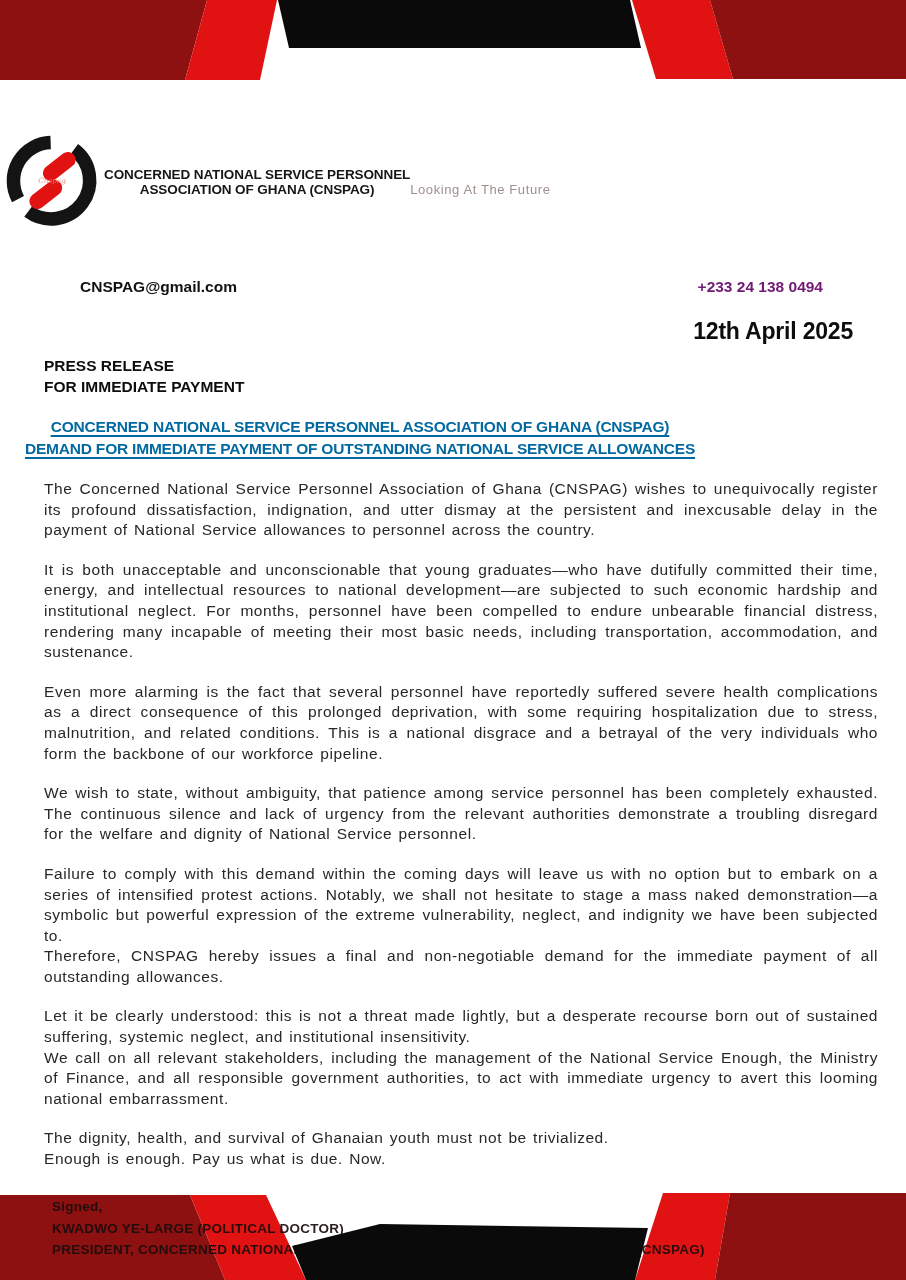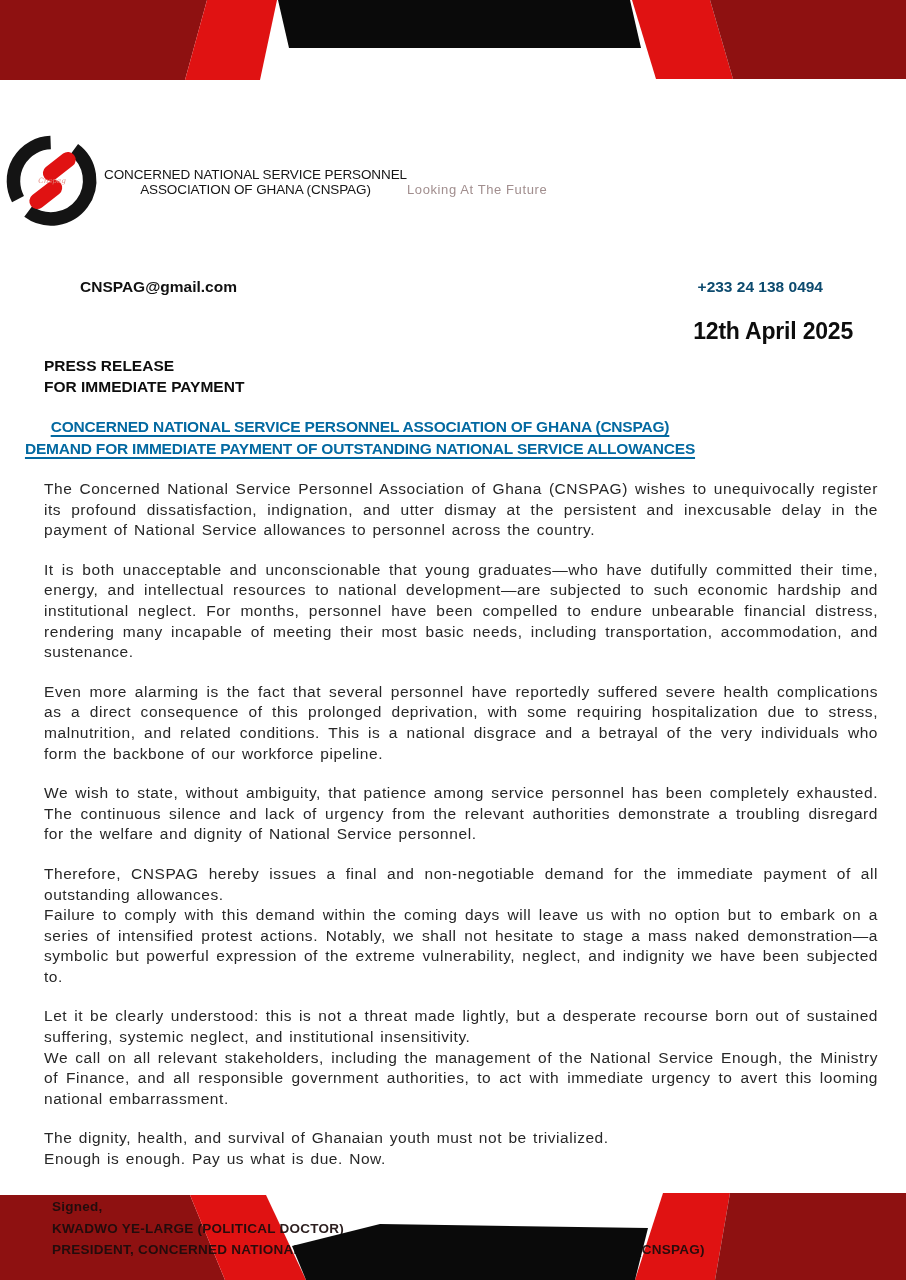--- a/index.html
+++ b/index.html
@@ -7,27 +7,27 @@
     position:relative;width:906px;height:1280px;background:#ffffff;overflow:hidden;
     font-family:"Liberation Sans",sans-serif;color:#262626;
   }
   svg{display:block;}
   .abs{position:absolute;}
 
   
   .banner-top{top:0;left:0;z-index:3;}
   .header{top:129px;left:0;width:906px;display:flex;align-items:center;z-index:2;}
   .logo{width:104px;height:104px;}
-  .org-name{margin-top:2px;text-align:center;font-weight:normal;color:#161616;
+  .org-name{margin-top:2px;text-align:center;font-weight:bold;color:#161616;
     font-size:13.5px;line-height:15px;letter-spacing:-0.1px;}
   .tagline{margin-top:16px;text-align:center;color:#a18e8e;font-size:13px;letter-spacing:0.6px;}
 
   .contact-row{top:278px;left:0;width:906px;height:20px;}
   .email{position:absolute;left:80px;top:0;font-weight:bold;color:#111;font-size:15.5px;}
-  .phone{position:absolute;right:83px;top:0;font-weight:bold;color:#0c4a6e;font-size:15.5px;}
+  .phone{position:absolute;right:83px;top:0;font-weight:bold;color:#701a75;font-size:15.5px;}
 
   .date{top:318px;right:53px;font-weight:bold;color:#0d0d0d;font-size:23px;letter-spacing:-0.2px;}
 
   .release-block{top:356px;left:44px;font-weight:bold;color:#0d0d0d;font-size:15.5px;line-height:20.5px;}
 
   .title-block{top:416px;left:0;width:720px;text-align:center;font-weight:bold;color:#0369a1;
     font-size:15.5px;line-height:21.5px;letter-spacing:-0.2px;}
   .title-block .t{ text-decoration:underline;text-underline-offset:3px;text-decoration-thickness:1.5px;}
 
   
@@ -97,22 +97,22 @@
     <div class="para">
       <div>It is both unacceptable and unconscionable that young graduates—who have dutifully committed their time, energy, and intellectual resources to national development—are subjected to such economic hardship and institutional neglect. For months, personnel have been compelled to endure unbearable financial distress, rendering many incapable of meeting their most basic needs, including transportation, accommodation, and sustenance.</div>
     </div>
     <div class="para">
       <div>Even more alarming is the fact that several personnel have reportedly suffered severe health complications as a direct consequence of this prolonged deprivation, with some requiring hospitalization due to stress, malnutrition, and related conditions. This is a national disgrace and a betrayal of the very individuals who form the backbone of our workforce pipeline.</div>
     </div>
     <div class="para">
       <div>We wish to state, without ambiguity, that patience among service personnel has been completely exhausted. The continuous silence and lack of urgency from the relevant authorities demonstrate a troubling disregard for the welfare and dignity of National Service personnel.</div>
     </div>
     <div class="para">
+      <div>Failure to comply with this demand within the coming days will leave us with no option but to embark on a series of intensified protest actions. Notably, we shall not hesitate to stage a mass naked demonstration—a symbolic but powerful expression of the extreme vulnerability, neglect, and indignity we have been subjected to.</div>
       <div>Therefore, CNSPAG hereby issues a final and non-negotiable demand for the immediate payment of all outstanding allowances.</div>
-      <div>Failure to comply with this demand within the coming days will leave us with no option but to embark on a series of intensified protest actions. Notably, we shall not hesitate to stage a mass naked demonstration—a symbolic but powerful expression of the extreme vulnerability, neglect, and indignity we have been subjected to.</div>
     </div>
     <div class="para">
       <div>Let it be clearly understood: this is not a threat made lightly, but a desperate recourse born out of sustained suffering, systemic neglect, and institutional insensitivity.</div>
       <div>We call on all relevant stakeholders, including the management of the National Service Enough, the Ministry of Finance, and all responsible government authorities, to act with immediate urgency to avert this looming national embarrassment.</div>
     </div>
     <div class="para">
       <div>The dignity, health, and survival of Ghanaian youth must not be trivialized.</div>
       <div>Enough is enough. Pay us what is due. Now.</div>
     </div>
   </div>

